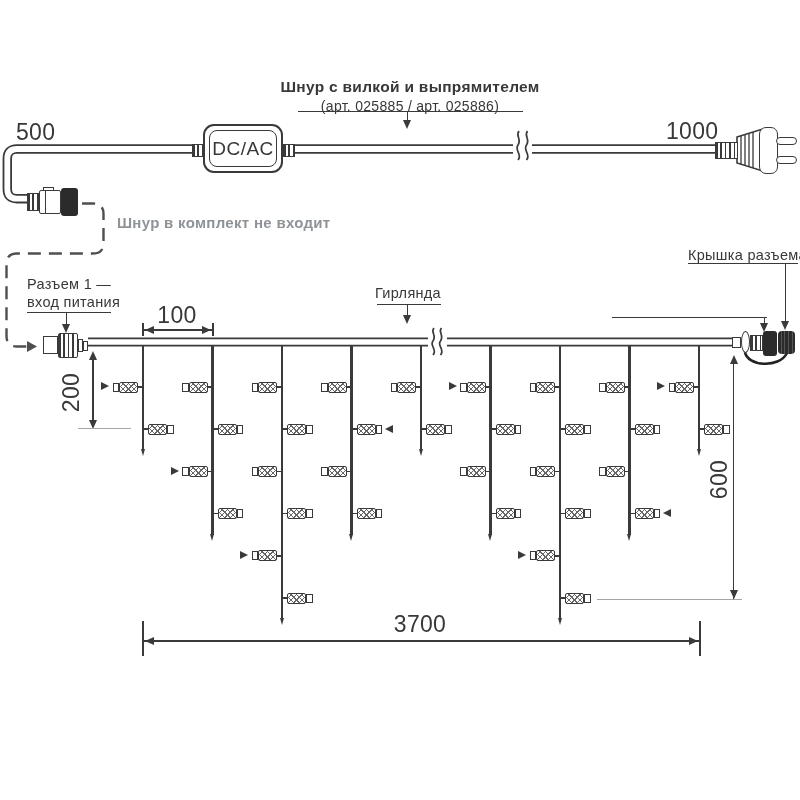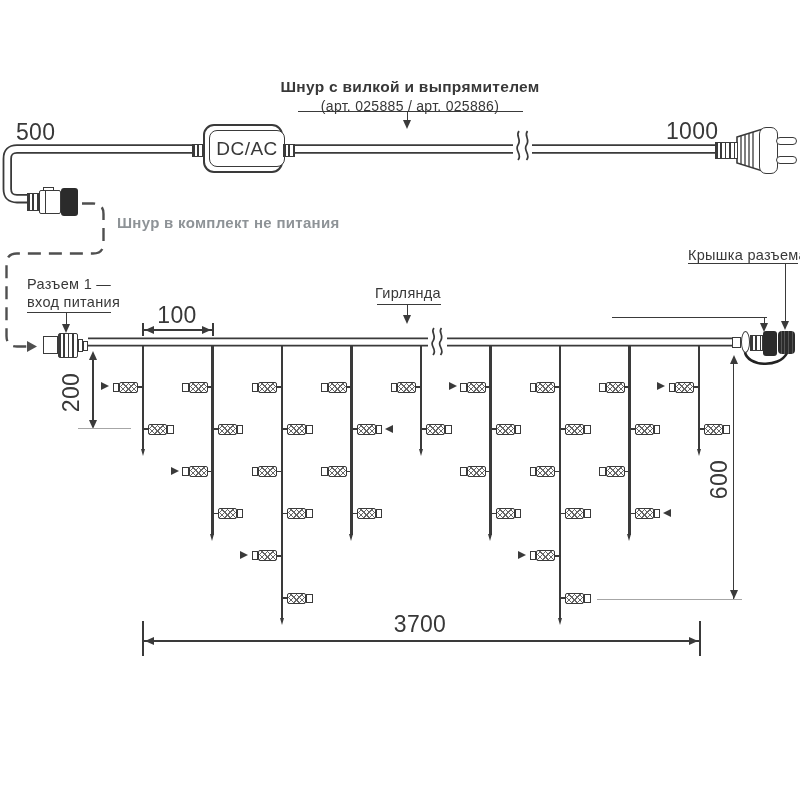--- a/index.html
+++ b/index.html
@@ -62,21 +62,21 @@
     <polygon points="737,137 761,129.5 761,170.5 737,163" fill="#fff" stroke="#3a3a3a" stroke-width="1.6"></polygon>
     <path d="M741,135.7 V164.3 M745,134.5 V165.5 M749,133.2 V166.8 M753,132 V168" stroke="#3a3a3a" stroke-width="1.3" fill="none"></path>
 
     <path d="M745,352 C747,366 779,369 787,353" fill="none" stroke="#222" stroke-width="2.6"></path>
   </svg>
 
   <div class="t dim" style="left:16px;top:119px;">500</div>
   <div class="t dim" style="left:666px;top:118px;">1000</div>
 
   <div class="box" style="left:203px;top:124px;width:80px;height:49px;border-radius:11px;border-width:2px;"></div>
-  <div class="box" style="left:209px;top:130px;width:76px;height:37px;border-radius:8px;display:flex;align-items:center;justify-content:center;">
+  <div class="box" style="left:209px;top:130px;width:68px;height:37px;border-radius:8px;display:flex;align-items:center;justify-content:center;">
     <span style="font-size:19px;letter-spacing:.5px;">DC/AC</span>
   </div>
   <div class="stripes" style="left:192px;top:143.5px;width:11px;height:13px;"></div>
   <div class="stripes" style="left:283px;top:143.5px;width:12px;height:13px;"></div>
 
   <div class="stripes" style="left:27px;top:193px;width:12px;height:18px;"></div>
   <div class="box" style="left:43px;top:186.5px;width:11px;height:6px;"></div>
   <div class="box" style="left:39px;top:190px;width:22px;height:24px;border-radius:2px;"></div>
   <div class="vline" style="left:45px;top:191px;height:22px;"></div>
   <div class="blackpiece" style="left:61px;top:188px;width:17px;height:28px;"></div>
@@ -85,21 +85,21 @@
   <div class="box" style="left:759px;top:126.5px;width:19px;height:47px;border-radius:7px;border-width:1.7px;"></div>
   <div class="box" style="left:776px;top:136.6px;width:21px;height:8.2px;border-radius:4.1px;"></div>
   <div class="box" style="left:776px;top:155.6px;width:21px;height:8.2px;border-radius:4.1px;"></div>
 
   <div class="t title" style="left:280px;top:78px;width:260px;text-align:center;">Шнур с вилкой и выпрямителем</div>
   <div class="t sub" style="left:280px;top:98px;width:260px;text-align:center;">(арт. 025885 / арт. 025886)</div>
   <div class="hline" style="left:298px;top:111px;width:225px;"></div>
   <div class="vline" style="left:407px;top:112px;height:10px;"></div>
   <div class="ar-down" style="left:403px;top:120px;"></div>
 
-  <div class="t note" style="left:117px;top:214px;">Шнур в комплект не питания</div>
+  <div class="t note" style="left:117px;top:214px;">Шнур в комплект не входит</div>
 
   <div class="t lab" style="left:27px;top:276px;">Разъем 1 —</div>
   <div class="t lab" style="left:27px;top:294px;">вход питания</div>
   <div class="hline" style="left:27px;top:312px;width:84px;"></div>
   <div class="vline" style="left:66px;top:313px;height:13px;"></div>
   <div class="ar-down" style="left:62px;top:324px;"></div>
 
   <div class="t lab" style="left:348px;top:285px;width:120px;text-align:center;">Гирлянда</div>
   <div class="hline" style="left:377px;top:304px;width:64px;"></div>
   <div class="vline" style="left:407px;top:305px;height:12px;"></div>

